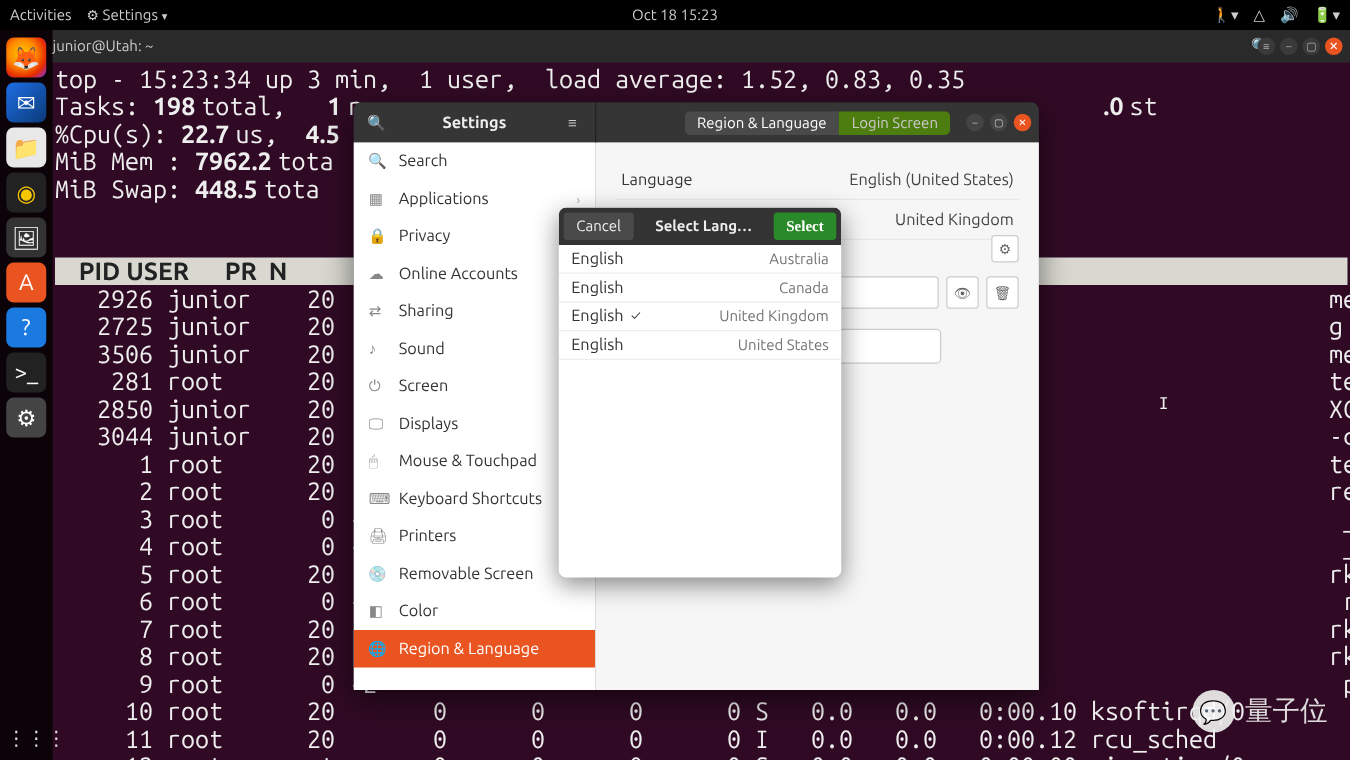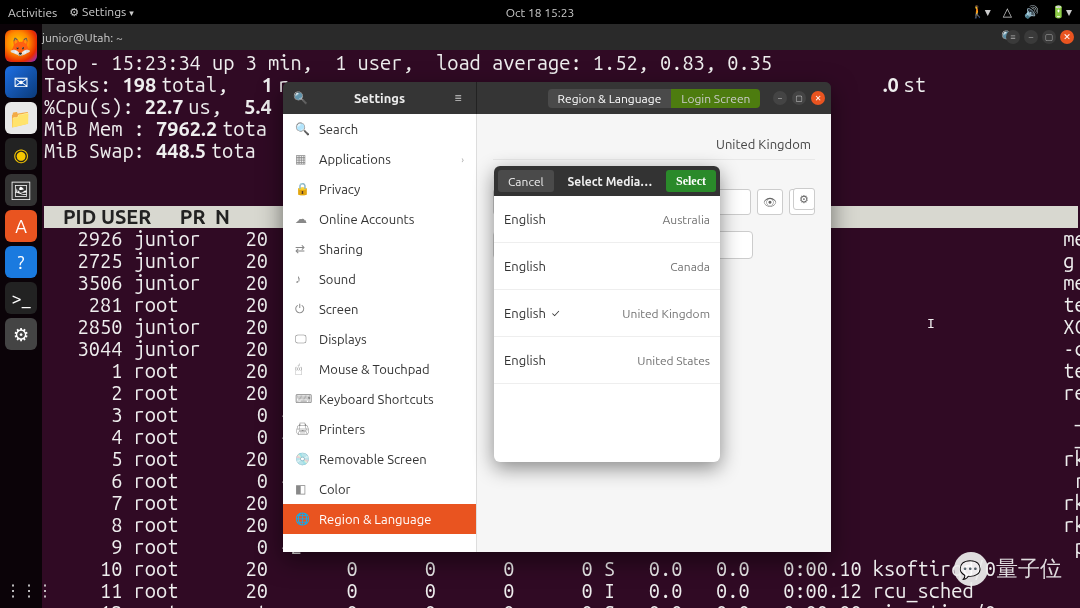--- a/index.html
+++ b/index.html
@@ -66,28 +66,28 @@
 .mainpane .row { display: flex; justify-content: space-between; align-items: center; height: 32px; border-bottom: 1px solid #e8e8e8; padding: 0 4px; }
 .mainpane .row .val { color: #444; }
 .mainpane .rowbtn { position: absolute; right: 16px; width: 22px; height: 22px; border: 1px solid #ccc; border-radius: 3px; background: #fff; display: flex; align-items: center; justify-content: center; font-size: 11px; color: #666; }
 .mainpane .hint { color: #888; font-size: 12px; margin: 10px 0 6px; }
 .mainpane .inputrow { display: flex; gap: 6px; }
 .mainpane .inputrow .box { flex: 1; height: 26px; border: 1px solid #ccc; border-radius: 3px; background: #fff; }
 .mainpane .inputrow .smbtn { width: 26px; height: 26px; border: 1px solid #ccc; border-radius: 3px; background: #fff; display: flex; align-items: center; justify-content: center; font-size: 11px; color: #666; }
 .mainpane .langbtn { margin-top: 16px; border: 1px solid #ccc; border-radius: 4px; background: #fff; padding: 6px 10px; width: 260px; text-align: left; font-size: 12.5px; color: #333; }
 
 
-.popover { position: absolute; left: 447px; top: 166px; width: 226px; height: 296px; background: #fff; border-radius: 6px; box-shadow: 0 6px 20px rgba(0,0,0,0.45); z-index: 10; overflow: hidden; display: flex; flex-direction: column; margin-left: 47px; }
+.popover { position: absolute; left: 447px; top: 166px; width: 226px; height: 296px; background: #fff; border-radius: 6px; box-shadow: 0 6px 20px rgba(0,0,0,0.45); z-index: 10; overflow: hidden; display: flex; flex-direction: column; }
 .popover .phead { height: 30px; background: #333; display: flex; align-items: center; }
 .popover .phead .btn { height: 22px; margin: 0 4px; padding: 0 10px; border-radius: 3px; font-size: 12px; display: flex; align-items: center; cursor: pointer; }
 .popover .phead .cancel { background: #4a4a4a; color: #eee; }
 .popover .phead .title { flex: 1; text-align: center; color: #eee; font-size: 12px; font-weight: 600; overflow: hidden; text-overflow: ellipsis; white-space: nowrap; }
 .popover .phead .select { background: #2a8a2a; color: #fff; font-weight: 600; font-family: Liberation Serif, serif; }
 .popover .plist { flex: 1; overflow: auto; }
-.popover .plist .prow { display: flex; align-items: center; justify-content: space-between; padding: 16px 10px; border-bottom: 1px solid #eee; font-size: 13px; cursor: pointer; }
+.popover .plist .prow { display: flex; align-items: center; justify-content: space-between; padding: 4px 10px; border-bottom: 1px solid #eee; font-size: 13px; cursor: pointer; }
 .popover .plist .prow .lang { color: #333; display: flex; align-items: center; gap: 6px; }
 .popover .plist .prow .ctry { color: #737373; font-size: 12px; }
 .popover .plist .prow .check { color: #333; font-size: 11px; }
 
 
 .watermark { position: absolute; right: 18px; bottom: 22px; display: flex; align-items: center; gap: 8px; color: #eee; font-size: 22px; z-index: 20; opacity: 0.92; }
 .watermark .bubble { width: 34px; height: 34px; border-radius: 50%; background: #eee; display: flex; align-items: center; justify-content: center; font-size: 18px; color: #333; }
 
 .cursor { position: absolute; left: 927px; top: 316px; color: #eee; font-family: monospace; z-index: 6; }
 </style>
@@ -127,21 +127,21 @@
     <span class="iconbtn searchbtn">🔍</span>
     <div class="winbtns">
       <span>≡</span>
       <span>–</span>
       <span>▢</span>
       <span class="close">✕</span>
     </div>
   </div>
   <div class="termtext" id="termtext">top - 15:23:34 up 3 min,  1 user,  load average: 1.52, 0.83, 0.35
 Tasks: <span class="b">198 </span>total,   <span class="b">1 </span>r                                                     <span class="b">.0 </span>st
-%Cpu(s): <span class="b">22.7 </span>us,  <span class="b">5.4 </span>
+%Cpu(s): <span class="b">22.7 </span>us,  <span class="b">4.5 </span>
 MiB Mem : <span class="b">7962.2 </span>tota
 MiB Swap: <span class="b">448.5 </span>tota
 <span class="hl b">    PID USER      PR  N                                                                       MAND            </span>
    2926 junior    20                                                                       me-shell
    2725 junior    20                                                                       g
    3506 junior    20                                                                       me-control-c
     281 root      20                                                                       temd-udevd
    2850 junior    20                                                                       XClient
    3044 junior    20                                                                       -color
       1 root      20                                                                       temd
@@ -233,39 +233,43 @@
           <span class="ic">◧</span>
           <span>Color</span>
         </div>
         <div class="item active">
           <span class="ic">🌐</span>
           <span>Region &amp; Language</span>
         </div>
       </div>
     <div class="mainpane">
       <div class="row">
+        <span>Language</span>
+        <span class="val">English (United States)</span>
+      </div>
+      <div class="row">
         <span></span>
         <span class="val">United Kingdom</span>
       </div>
       <div class="rowbtn" style="top:74px">⚙</div>
       <div class="hint">ut methods.</div>
       <div class="inputrow">
         <div class="box"></div>
         <div class="smbtn">👁</div>
         <div class="smbtn">🗑</div>
       </div>
       <div class="langbtn">Languages</div>
     </div>
   </div>
 </div>
 
 <div class="popover">
   <div class="phead">
     <div class="btn cancel">Cancel</div>
-    <div class="title">Select Media…</div>
+    <div class="title">Select Lang…</div>
     <div class="btn select">Select</div>
   </div>
   <div class="plist" id="plist">
       <div class="prow">
         <span class="lang">English</span>
         <span class="ctry">Australia</span>
       </div>
       <div class="prow">
         <span class="lang">English</span>
         <span class="ctry">Canada</span>

